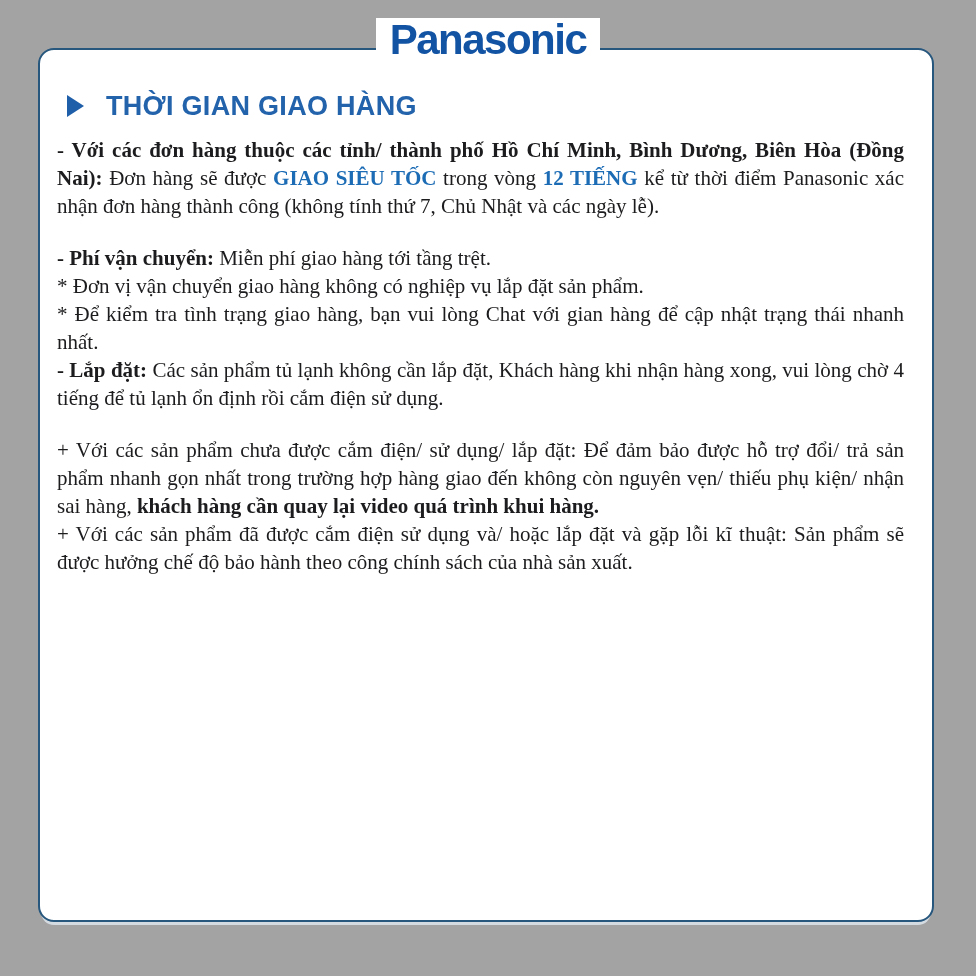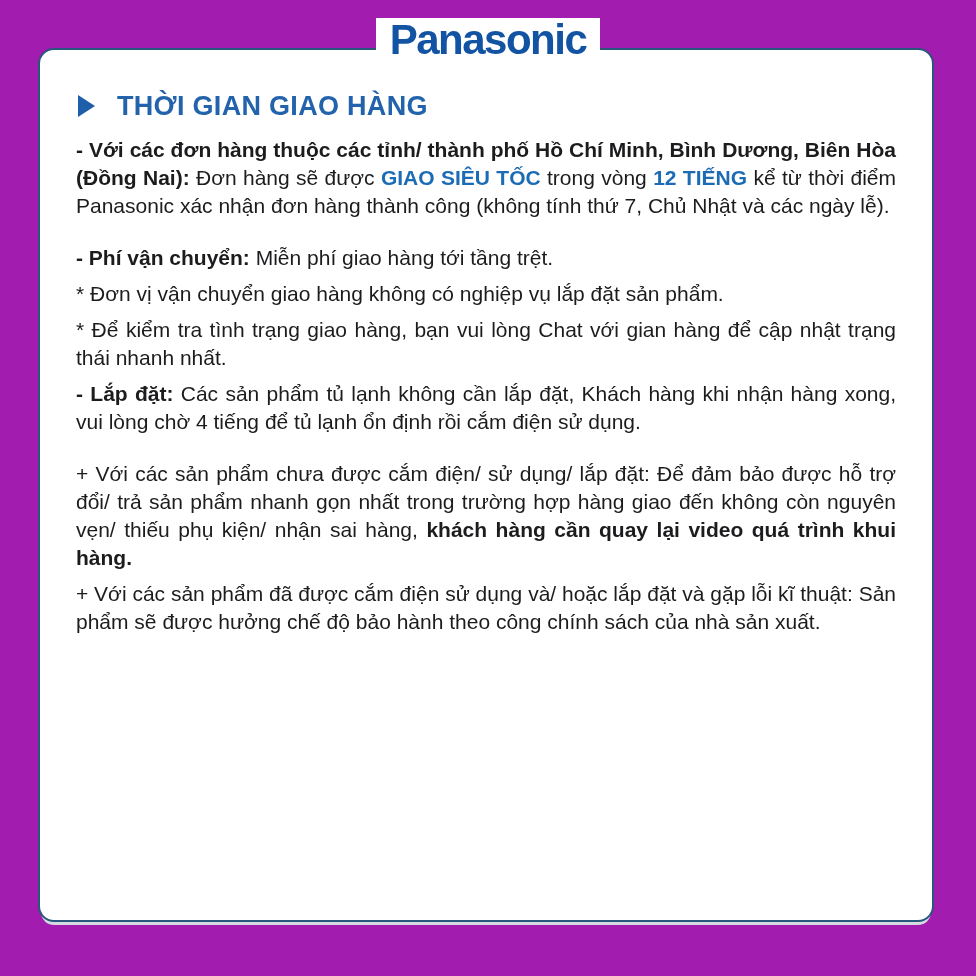--- a/index.html
+++ b/index.html
@@ -5,21 +5,21 @@
   html, body {
     margin: 0;
     padding: 0;
     background: #ffffff;
     font-family: "Liberation Sans", "DejaVu Sans", sans-serif;
   }
   .page {
     position: relative;
     width: 976px;
     height: 976px;
-    background: #a21caf;
+    background: #a3a3a3;
     overflow: hidden;
   }
   
   .logo-wrap {
     position: absolute;
     top: 0;
     left: 0;
     width: 100%;
     text-align: center;
     z-index: 3;
@@ -43,21 +43,21 @@
     width: 896px;
     height: 874px;
     border: 2px solid #27577d;
     border-radius: 16px;
     background: #ffffff;
     box-shadow: 0 6px 0 -3px #d4dbe1;
     z-index: 1;
     box-sizing: border-box;
   }
   .card-content {
-    padding: 40px 28px 0 28px;
+    padding: 40px 28px 0 17px;
   }
   
   .section { margin: 0 0 24px 0; }
   .section-heading {
     display: flex;
     align-items: center;
     margin: 0 0 14px 10px;
   }
   .tri-icon {
     width: 0;
@@ -69,25 +69,26 @@
     flex: 0 0 auto;
   }
   .section-title {
     color: #2263ac;
     font-size: 27px;
     font-weight: 700;
     letter-spacing: 0.3px;
     line-height: 32px;
   }
   .section-body p {
-    margin: 8px;
+    margin: 0;
     font-size: 21px;
     line-height: 28px;
     color: #1c1c1e;
     text-align: justify;
+    font-family: Liberation Serif, serif;
   }
   .run-bold { font-weight: 700; }
   .run-blue { color: #1c6cb5; }
 </style>
 </head>
 <body>
 
 <div class="page">
   <div class="logo-wrap">
     <span class="logo-text">Panasonic</span>

